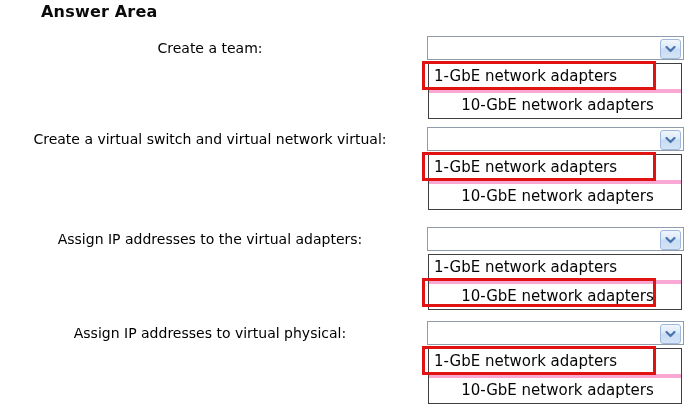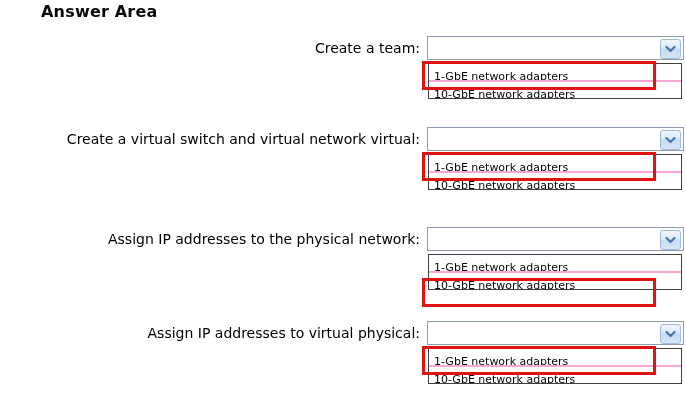--- a/index.html
+++ b/index.html
@@ -31,21 +31,21 @@
   .row3 { top: 227px; }
   .row4 { top: 321px; }
 
   .q-label {
     position: absolute;
     left: 0;
     top: 0;
     width: 420px;
     height: 24px;
     line-height: 24px;
-    text-align: right;
+    text-align: center;
     font-size: 14px;
     color: #000000;
     white-space: nowrap;
   }
 
   .combobox {
     position: absolute;
     left: 427px;
     top: 0;
     width: 255px;
@@ -76,30 +76,30 @@
 
   .listbox {
     position: absolute;
     left: 428px;
     top: 27px;
     width: 252px;
     background: #ffffff;
     border: 1px solid #3f3f3f;
   }
   .option {
-    height: 16px;
+    height: 25px;
     line-height: 25px;
     padding-left: 5px;
-    font-size: 11px;
+    font-size: 15px;
     color: #050505;
     white-space: nowrap;
     overflow: hidden;
     background: #ffffff;
   }
-  .option + .option { border-top: 2px solid #f9a8d4; }
+  .option + .option { border-top: 4px solid #f9a8d4; text-align: center; }
 
   .red-overlay {
     position: absolute;
     left: 422px;
     width: 228px;
     height: 23px;
     border: 3px solid #e01212;
     background: transparent;
     pointer-events: none;
     z-index: 5;
@@ -141,21 +141,21 @@
       </div>
     </div>
     <div class="listbox">
       <div class="option">1-GbE network adapters</div>
       <div class="option">10-GbE network adapters</div>
     </div>
     <div class="red-overlay"></div>
   </div>
 
   <div class="row row3 hl1">
-    <div class="q-label">Assign IP addresses to the physical network:</div>
+    <div class="q-label">Assign IP addresses to the virtual adapters:</div>
     <div class="combobox">
       <span class="combo-value"></span>
       <div class="combo-btn">
         <svg width="11" height="7" viewBox="0 0 11 7">
             <path d="M1.5 1 L5.5 5 L9.5 1" stroke="#4a74ad" stroke-width="2.2" fill="none" stroke-linecap="round" stroke-linejoin="round"></path>
           </svg>
       </div>
     </div>
     <div class="listbox">
       <div class="option">1-GbE network adapters</div>

